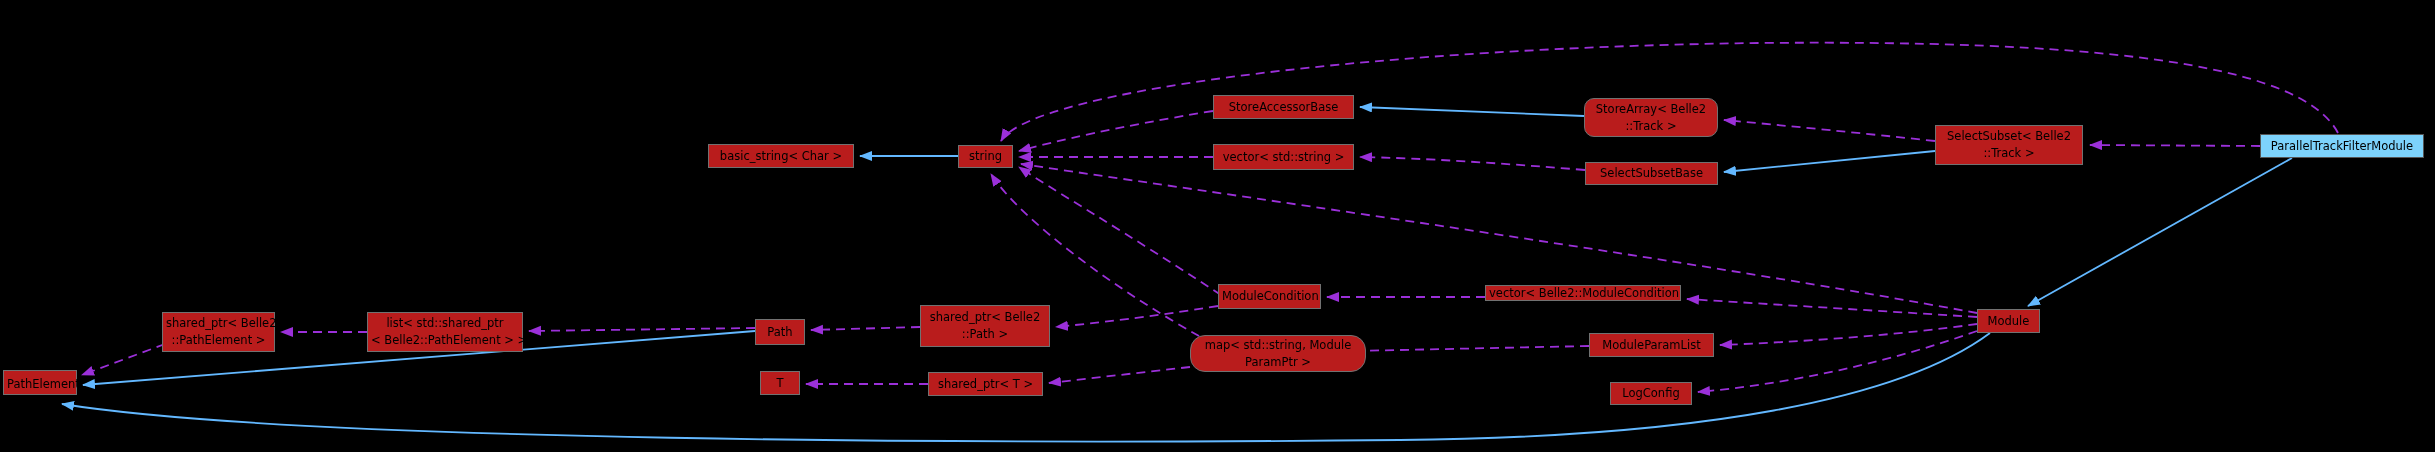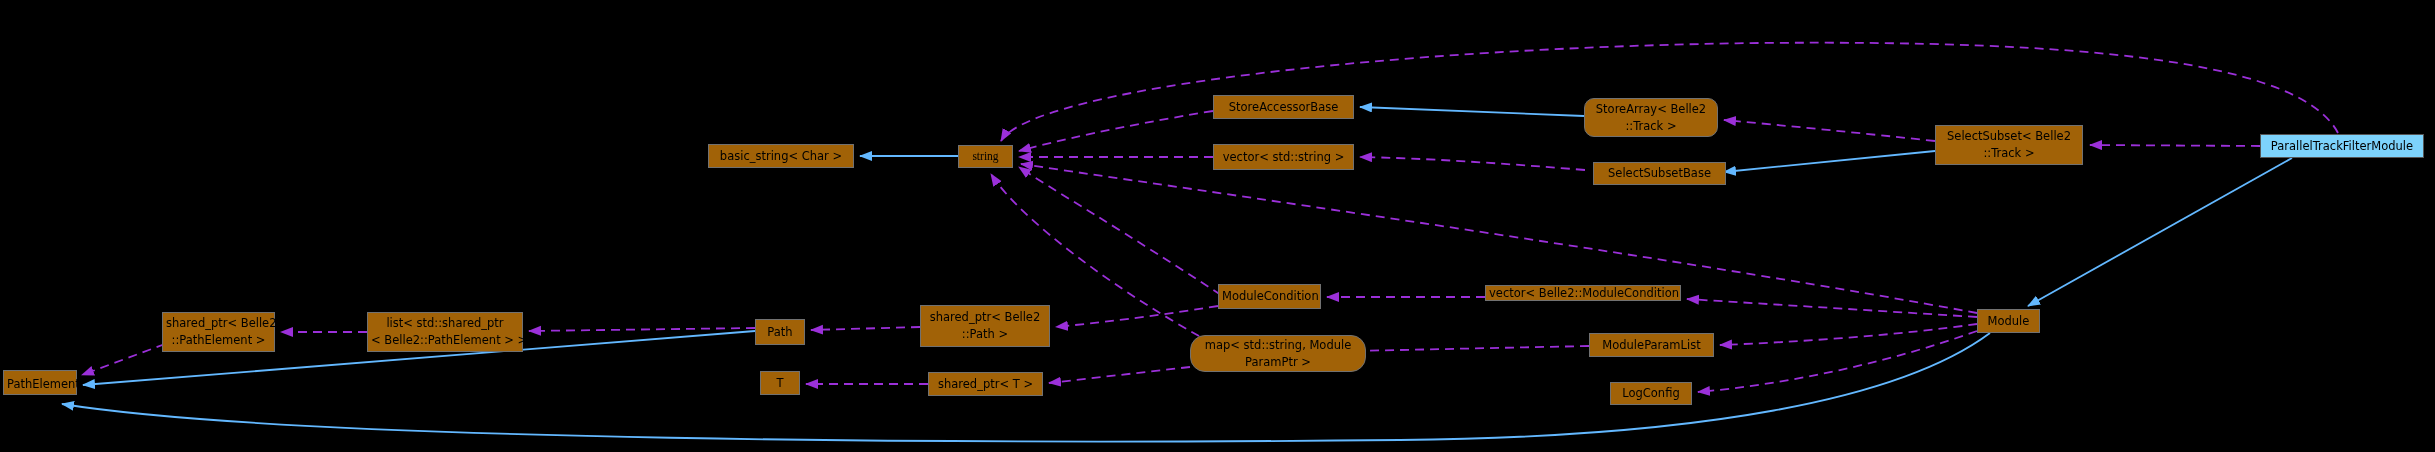--- a/index.html
+++ b/index.html
@@ -5,21 +5,21 @@
   html,body{margin:0;padding:0;}
   body{
     width:2435px;height:452px;position:relative;
     background:#000000;
     font-family:"DejaVu Sans","Liberation Sans",sans-serif;
     overflow:hidden;
   }
   #graph-edges{position:absolute;left:0;top:0;width:2435px;height:452px;}
   .node{
     position:absolute;
-    background:#a16207;
+    background:#b91c1c;
     border:1.5px solid #717171;
     color:#000000;
     font-size:11.5px;
     line-height:1.45;
     text-align:center;
     display:flex;flex-direction:column;justify-content:center;
     box-sizing:border-box;
     padding:1px 3px;
     white-space:nowrap;
     z-index:2;
@@ -27,25 +27,25 @@
   .node.highlight{background:#7dd3fc;border-color:#555555;}
   
   #n-pathelement{left:3px;top:370px;width:74px;height:25px;justify-content:flex-end;}
   #n-sp-pathelement{left:162px;top:312px;width:113px;height:40px;}
   #n-list-sp-pathelement{left:367px;top:312px;width:156px;height:40px;}
   #n-path{left:755px;top:319px;width:50px;height:26px;}
   #n-sp-path{left:920px;top:305px;width:130px;height:42px;}
   #n-t{left:760px;top:371px;width:40px;height:24px;}
   #n-sp-t{left:928px;top:372px;width:115px;height:24px;}
   #n-basicstring{left:708px;top:144px;width:146px;height:24px;}
-  #n-string{left:958px;top:145px;width:55px;height:23px;font-family:Liberation Serif, serif;}
+  #n-string{left:958px;top:145px;width:55px;height:23px;}
   #n-storeaccessorbase{left:1213px;top:95px;width:141px;height:24px;}
   #n-vectorstring{left:1213px;top:144px;width:141px;height:26px;}
   #n-storearray{left:1584px;top:98px;width:134px;height:39px;border-radius:10px;}
-  #n-selectsubsetbase{left:1585px;top:162px;width:133px;height:23px;margin-left:8px;}
+  #n-selectsubsetbase{left:1585px;top:162px;width:133px;height:23px;}
   #n-selectsubset{left:1935px;top:125px;width:148px;height:40px;}
   #n-ptfm{left:2260px;top:134px;width:164px;height:24px;}
   #n-modulecondition{left:1218px;top:284px;width:103px;height:25px;}
   #n-vectormodulecondition{left:1485px;top:285px;width:196px;height:16px;}
   #n-map{left:1190px;top:335px;width:176px;height:37px;border-radius:15px;}
   #n-moduleparamlist{left:1589px;top:333px;width:125px;height:24px;}
   #n-logconfig{left:1610px;top:382px;width:82px;height:23px;}
   #n-module{left:1977px;top:309px;width:63px;height:24px;}
   .edge-usage{stroke:#9b30d9;stroke-width:1.8;fill:none;stroke-dasharray:9,6;}
   .edge-inherit{stroke:#63b8ff;stroke-width:1.8;fill:none;}

